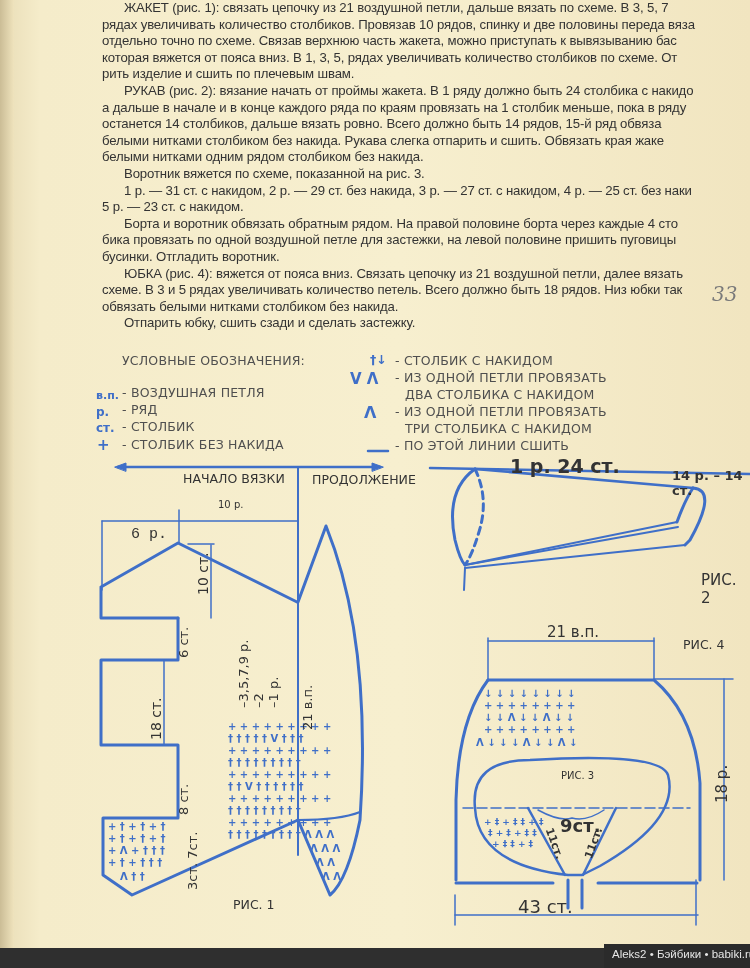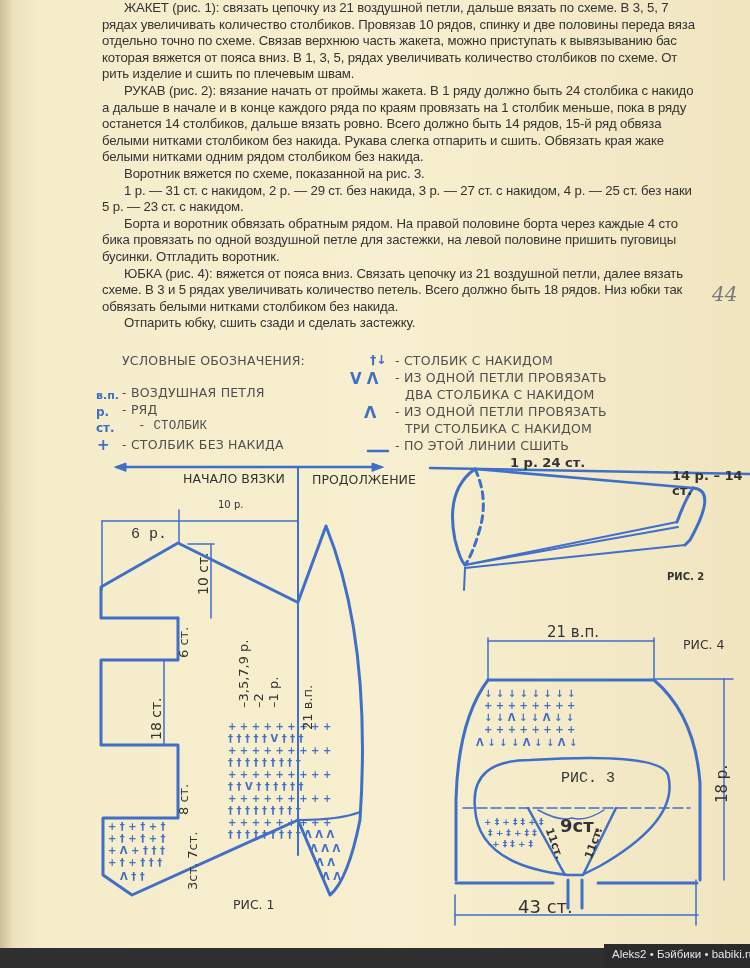--- a/index.html
+++ b/index.html
@@ -47,30 +47,30 @@
     <p>5 р. — 23 ст. с накидом.</p>
     <p class="ind">Борта и воротник обвязать обратным рядом. На правой половине борта через каждые 4 сто</p>
     <p>бика провязать по одной воздушной петле для застежки, на левой половине пришить пуговицы</p>
     <p>бусинки. Отгладить воротник.</p>
     <p class="ind">ЮБКА (рис. 4): вяжется от пояса вниз. Связать цепочку из 21 воздушной петли, далее вязать</p>
     <p>схеме. В 3 и 5 рядах увеличивать количество петель. Всего должно быть 18 рядов. Низ юбки так</p>
     <p>обвязать белыми нитками столбиком без накида.</p>
     <p class="ind">Отпарить юбку, сшить сзади и сделать застежку.</p>
   </div>
 
-<div class="pnum">44</div>
+<div class="pnum">33</div>
 
 <div class="legend" style="left:122px;top:353px;">УСЛОВНЫЕ ОБОЗНАЧЕНИЯ:</div>
 
 <div class="sym" style="left:96px;top:389px;font-size:11px;">в.п.</div>
 <div class="legend" style="left:122px;top:385px;">- ВОЗДУШНАЯ ПЕТЛЯ</div>
 <div class="sym" style="left:96px;top:405px;font-size:12px;">р.</div>
 <div class="legend" style="left:122px;top:402px;">- РЯД</div>
 <div class="sym" style="left:96px;top:421px;font-size:12px;">ст.</div>
-<div class="legend" style="left:138px;top:419px;font-family:Liberation Mono, monospace;">- СТОЛБИК</div>
+<div class="legend" style="left:122px;top:419px;">- СТОЛБИК</div>
 <div class="sym" style="left:97px;top:436px;font-size:15px;">+</div>
 <div class="legend" style="left:122px;top:437px;">- СТОЛБИК БЕЗ НАКИДА</div>
 
 <div class="sym" style="left:370px;top:352px;">†↓</div>
 <div class="legend" style="left:395px;top:353px;">- СТОЛБИК С НАКИДОМ</div>
 <div class="sym" style="left:350px;top:370px;font-size:15px;">V Λ</div>
 <div class="legend" style="left:395px;top:370px;">- ИЗ ОДНОЙ ПЕТЛИ ПРОВЯЗАТЬ</div>
 <div class="legend" style="left:405px;top:387px;">ДВА СТОЛБИКА С НАКИДОМ</div>
 <div class="sym" style="left:364px;top:403px;font-size:16px;">Λ</div>
 <div class="legend" style="left:395px;top:404px;">- ИЗ ОДНОЙ ПЕТЛИ ПРОВЯЗАТЬ</div>
@@ -172,30 +172,30 @@
 <div class="lbl rot" style="left:176px;top:658px;font-size:13px;transform:rotate(-90deg);">6 ст.</div>
 <div class="lbl rot" style="left:148px;top:740px;font-size:14px;transform:rotate(-90deg);">18 ст.</div>
 <div class="lbl rot" style="left:176px;top:815px;font-size:13px;transform:rotate(-90deg);">8 ст.</div>
 <div class="lbl rot" style="left:185px;top:890px;font-size:13px;transform:rotate(-90deg);">3ст. 7ст.</div>
 <div class="lbl rot" style="left:236px;top:708px;font-size:13px;transform:rotate(-90deg);">–3,5,7,9 р.</div>
 <div class="lbl rot" style="left:251px;top:708px;font-size:13px;transform:rotate(-90deg);">–2</div>
 <div class="lbl rot" style="left:266px;top:708px;font-size:13px;transform:rotate(-90deg);">–1 р.</div>
 <div class="lbl rot" style="left:300px;top:730px;font-size:13px;transform:rotate(-90deg);">21 в.п.</div>
 <div class="lbl" style="left:233px;top:897px;font-size:12.5px;">РИС. 1</div>
 
-<div class="lbl" style="left:510px;top:455px;font-size:13px;font-weight:bold;">1 р. 24 ст.</div>
+<div class="lbl" style="left:510px;top:455px;font-size:19px;font-weight:bold;">1 р. 24 ст.</div>
 <div class="lbl" style="left:672px;top:468px;font-size:13px;font-weight:bold;">14 р. – 14 ст.</div>
-<div class="lbl" style="left:667px;top:571px;font-size:10px;font-weight:bold;">РИС. 2</div>
+<div class="lbl" style="left:701px;top:571px;font-size:15px;">РИС. 2</div>
 
 <div class="lbl" style="left:547px;top:623px;font-size:15px;">21 в.п.</div>
 <div class="lbl" style="left:683px;top:637px;font-size:12.5px;">РИС. 4</div>
 <div class="lbl rot" style="left:713px;top:803px;font-size:15px;transform:rotate(-90deg);">18 р.</div>
 <div class="lbl" style="left:518px;top:896px;font-size:18px;">43 ст.</div>
 
-<div class="lbl" style="left:561px;top:770px;font-size:15px;font-family:Liberation Mono, monospace;">РИС. 3</div>
+<div class="lbl" style="left:561px;top:770px;font-size:10px;">РИС. 3</div>
 <div class="lbl" style="left:560px;top:815px;font-size:18px;font-weight:bold;">9ст.</div>
 <div class="lbl rot" style="left:555px;top:826px;font-size:11px;font-weight:bold;transform:rotate(70deg);">11ст.</div>
 <div class="lbl rot" style="left:582px;top:856px;font-size:11px;font-weight:bold;transform:rotate(-70deg);">11ст.</div>
 
 <div class="footer-left"></div>
 <div class="footer">
   <span>Aleks2 • Бэйбики • babiki.ru</span>
 </div>
 
 </body></html>

